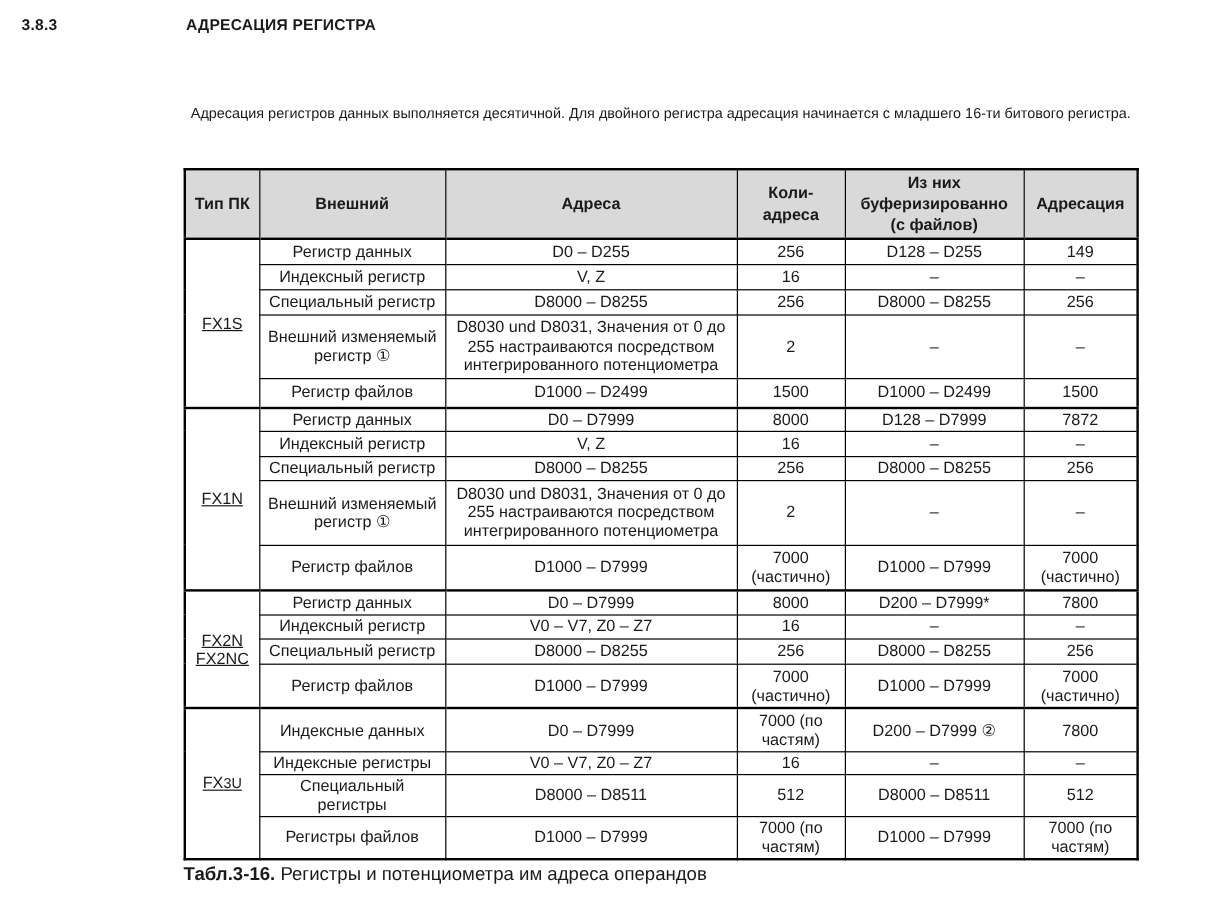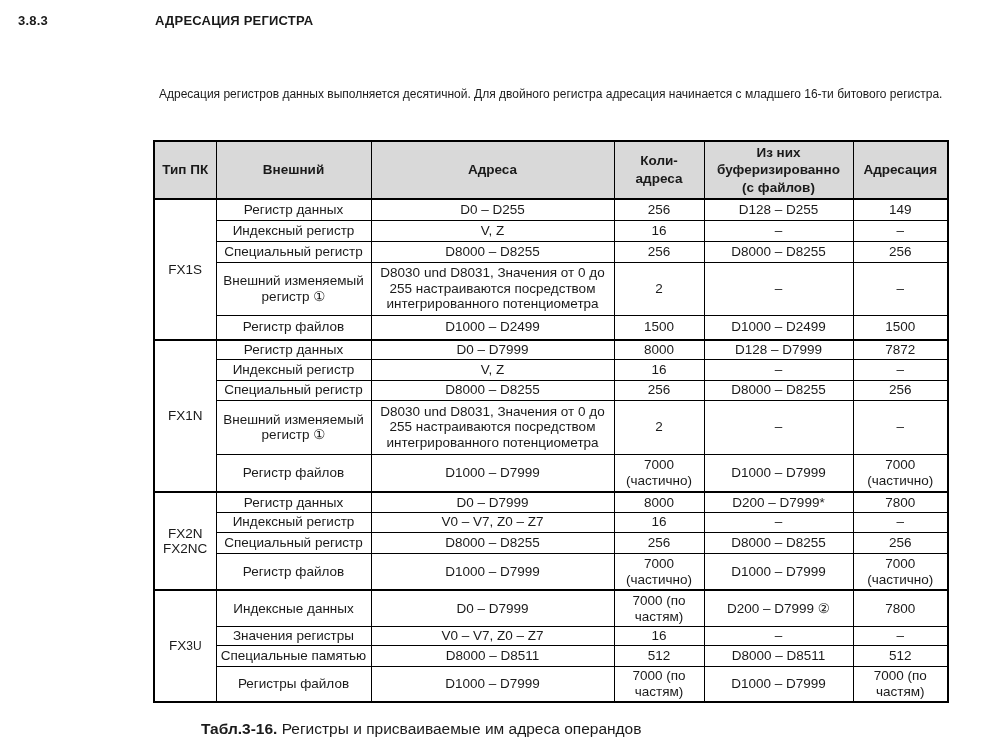--- a/index.html
+++ b/index.html
@@ -20,24 +20,24 @@
     border:1px solid #000;
     text-align:center;vertical-align:middle;
     padding:1px 4px;font-size:13.5px;line-height:1.18;
     overflow:hidden;
   }
   .reg th{
     background:#d9d9d9;font-weight:bold;
     white-space:pre-line;border-bottom:2px solid #000;line-height:1.3;
   }
   .reg tr.gstart td{border-top:2px solid #000;}
-  .plc-cell{font-size:13.5px;}
+  .plc-cell{font-size:13.5px;text-decoration:underline;}
   .plc-sub{font-size:12px;}
   .caption{position:absolute;top:720px;left:153px;font-size:15.5px;}
-  .caption .lbl{font-weight:bold;margin-left:48px;}
+  .caption .lbl{font-weight:bold;}
 </style>
 </head>
 <body>
 
 <div class="heading">
   <span class="num">3.8.3</span><span>АДРЕСАЦИЯ РЕГИСТРА</span>
 </div>
 
 <p class="intro">Адресация регистров данных выполняется десятичной. Для двойного регистра адресация начинается с младшего 16-ти битового регистра.</p>
 
@@ -180,38 +180,38 @@
       <td rowspan="4" class="plc-cell">
         <span>FX</span><span class="plc-sub">3U</span>
       </td>
       <td>Индексные данных</td>
       <td>D0 – D7999</td>
       <td>7000 (по частям)</td>
       <td>D200 – D7999 ②</td>
       <td>7800</td>
     </tr>
     <tr style="height:19px">
-      <td>Значения регистры</td>
+      <td>Индексные регистры</td>
       <td>V0 – V7, Z0 – Z7</td>
       <td>16</td>
       <td>–</td>
       <td>–</td>
     </tr>
     <tr style="height:21px">
-      <td>Специальные памятью</td>
+      <td>Специальный регистры</td>
       <td>D8000 – D8511</td>
       <td>512</td>
       <td>D8000 – D8511</td>
       <td>512</td>
     </tr>
     <tr style="height:32px">
       <td>Регистры файлов</td>
       <td>D1000 – D7999</td>
       <td>7000 (по частям)</td>
       <td>D1000 – D7999</td>
       <td>7000 (по частям)</td>
     </tr>
   </tbody>
 </table>
 
 <div class="caption">
-  <span class="lbl">Табл.3-16.</span><span> Регистры и присваиваемые им адреса операндов</span>
+  <span class="lbl">Табл.3-16.</span><span> Регистры и потенциометра им адреса операндов</span>
 </div>
 
 </body></html>

